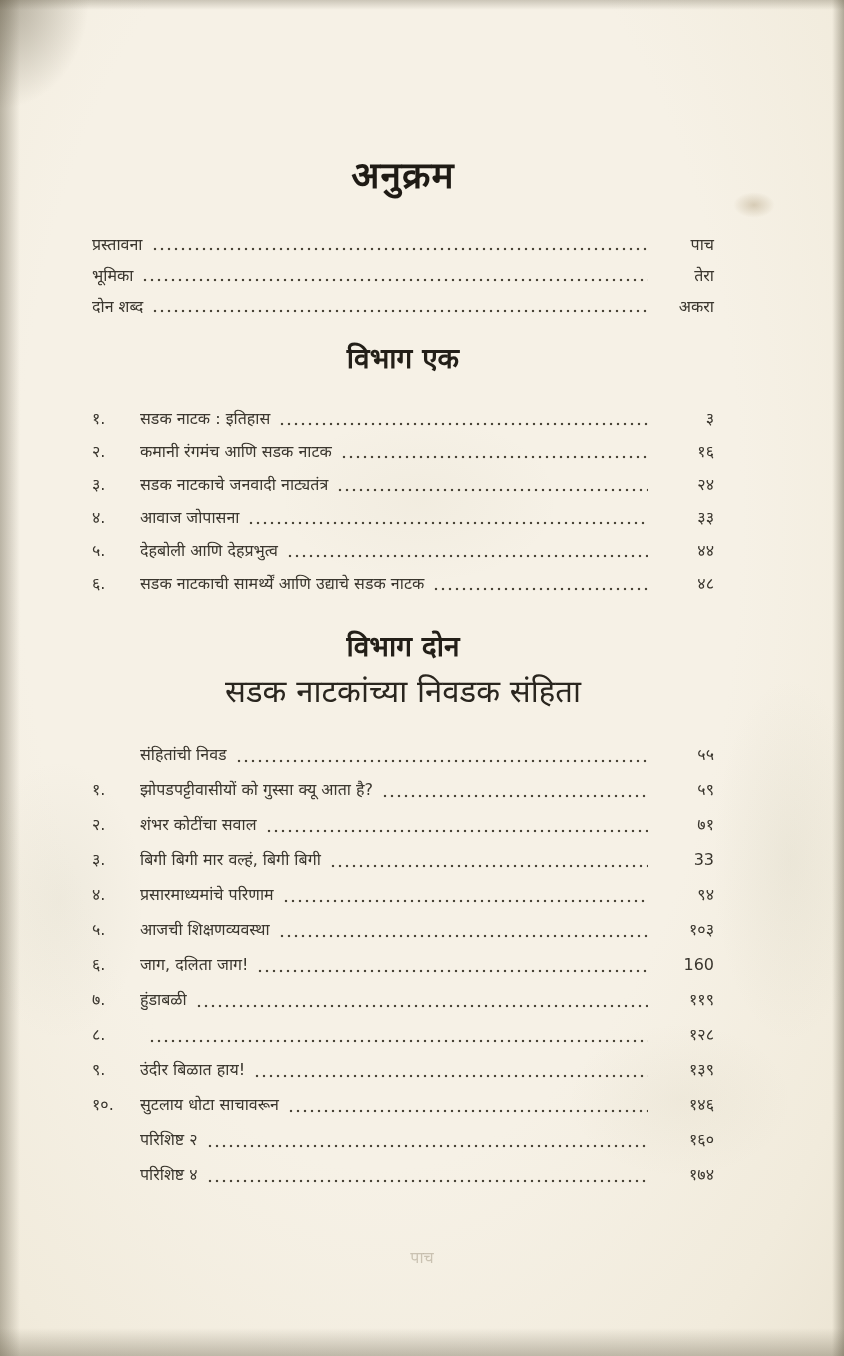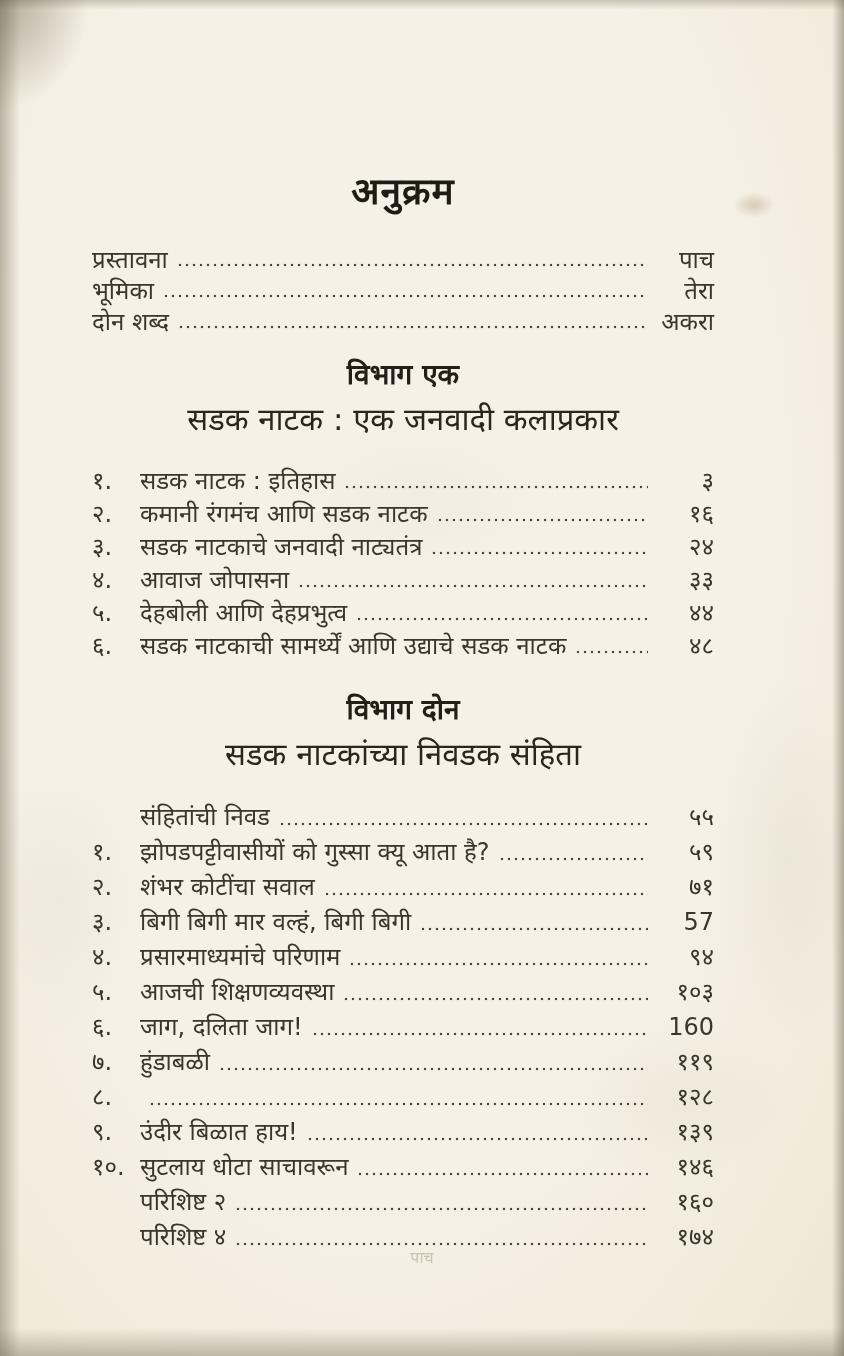--- a/index.html
+++ b/index.html
@@ -27,24 +27,24 @@
     background:radial-gradient(ellipse, rgba(158,136,96,.35), rgba(158,136,96,0) 70%);}
   .mottle{position:absolute;inset:0;pointer-events:none;
     background:
       radial-gradient(ellipse 120px 200px at 60px 900px, rgba(150,150,120,.08), transparent 70%),
       radial-gradient(ellipse 110px 260px at 790px 860px, rgba(150,150,120,.09), transparent 70%),
       radial-gradient(ellipse 200px 120px at 420px 500px, rgba(160,150,110,.05), transparent 70%),
       radial-gradient(ellipse 160px 110px at 680px 1100px, rgba(150,140,100,.06), transparent 70%);}
 
   .content{position:absolute;left:92px;top:0;width:622px;}
 
-  .title{margin:16px;padding-top:148px;text-align:center;
+  .title{margin:0;padding-top:148px;text-align:center;
     font-size:37px;font-weight:bold;color:#1f1b15;letter-spacing:1px;}
 
-  .row{display:flex;align-items:baseline;font-size:24px;color:#3a362e;}
+  .row{display:flex;align-items:baseline;font-size:16px;color:#3a362e;}
   .front{margin-top:30px;}
   .front .row{line-height:31px;}
   .sec1-items .row{line-height:33px;}
   .sec2-items .row{line-height:35px;}
 
   .num{flex:none;width:48px;}
   .label{flex:none;white-space:nowrap;}
   .dots{flex:1;height:4px;align-self:flex-end;margin:0 8px 9px 10px;
     background-image:radial-gradient(circle at 2px 2px, #4a4538 1.35px, rgba(0,0,0,0) 1.6px);
     background-size:7px 4px;background-repeat:repeat-x;background-position:left bottom;}
@@ -89,21 +89,20 @@
         <span class="pagenum">तेरा</span>
       </div>
       <div class="row">
         <span class="label">दोन शब्द</span>
         <span class="dots"></span>
         <span class="pagenum">अकरा</span>
       </div>
     </div>
 
     <h2 class="section-head sec1-head">विभाग एक</h2>
-    <h3 class="section-sub">सडक नाटक : एक जनवादी कलाप्रकार</h3>
 
     <div class="sec1-items">
       <div class="row">
         <span class="num">१.</span>
         <span class="label">सडक नाटक : इतिहास</span>
         <span class="dots"></span>
         <span class="pagenum">३</span>
       </div>
       <div class="row">
         <span class="num">२.</span>
@@ -156,21 +155,21 @@
       <div class="row">
         <span class="num">२.</span>
         <span class="label">शंभर कोटींचा सवाल</span>
         <span class="dots"></span>
         <span class="pagenum">७१</span>
       </div>
       <div class="row">
         <span class="num">३.</span>
         <span class="label">बिगी बिगी मार वल्हं, बिगी बिगी</span>
         <span class="dots"></span>
-        <span class="pagenum">57</span>
+        <span class="pagenum">33</span>
       </div>
       <div class="row">
         <span class="num">४.</span>
         <span class="label">प्रसारमाध्यमांचे परिणाम</span>
         <span class="dots"></span>
         <span class="pagenum">९४</span>
       </div>
       <div class="row">
         <span class="num">५.</span>
         <span class="label">आजची शिक्षणव्यवस्था</span>

